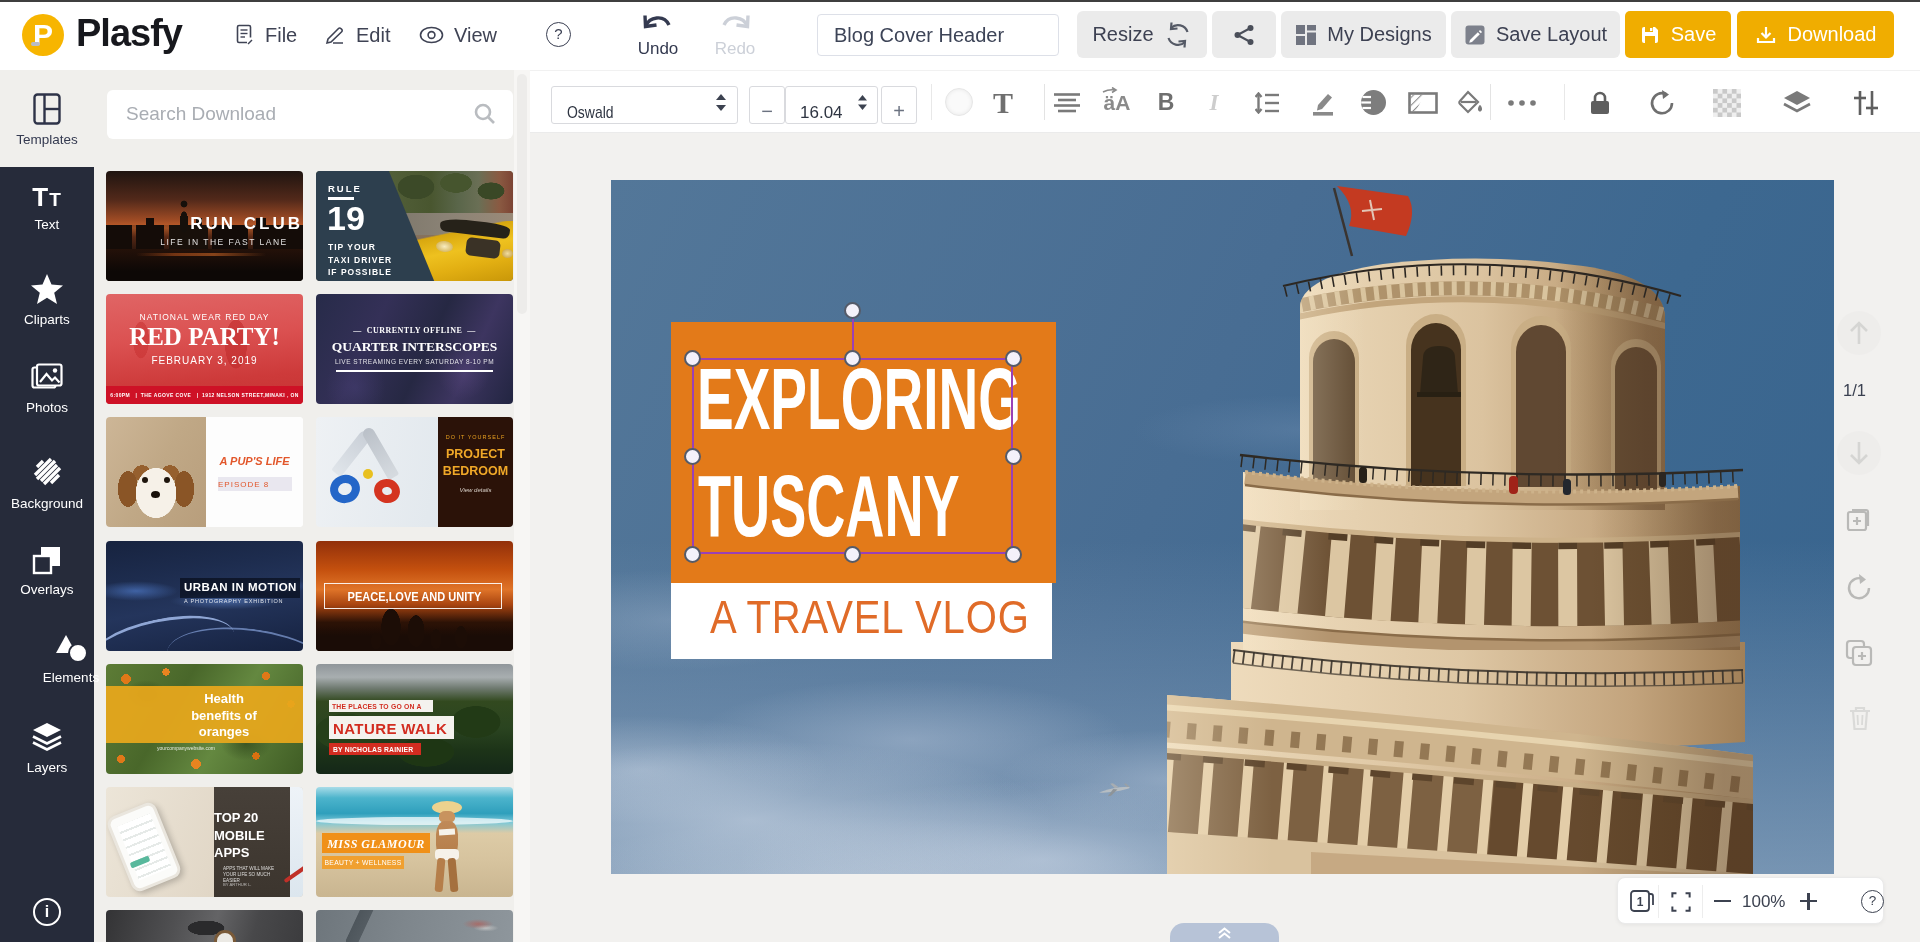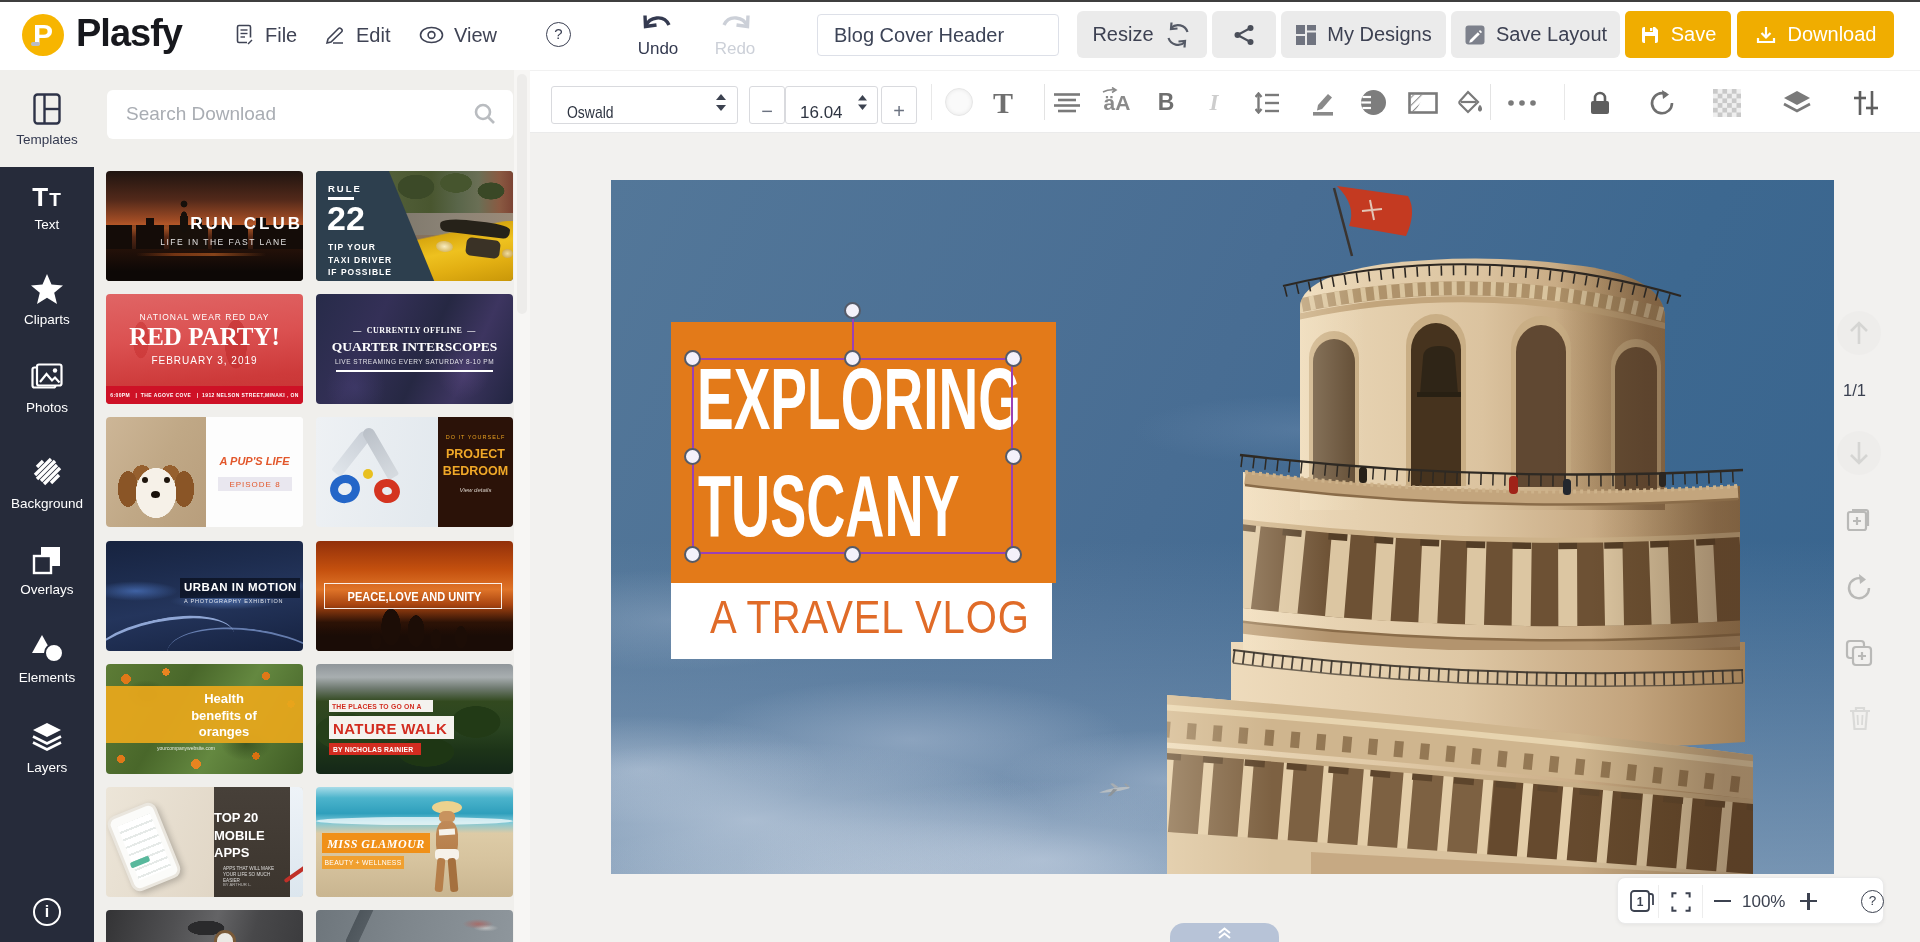--- a/index.html
+++ b/index.html
@@ -192,21 +192,21 @@
         </svg>
       Background
     </div>
     <div class="sideitem" style="top:475px;">
       <svg width="30" height="30" viewBox="0 0 30 30">
           <rect x="9" y="2" width="19" height="19" fill="#fff"></rect>
           <rect x="2" y="11" width="17" height="17" fill="#262b3a" stroke="#fff" stroke-width="2.4"></rect>
         </svg>
       Overlays
     </div>
-    <div class="sideitem" style="top:563px;">
+    <div class="sideitem" style="top:563px;margin-left:24px;">
       <svg width="34" height="30" viewBox="0 0 34 30">
           <path d="M12 2 L22 20 L2 20 Z" fill="#fff"></path>
           <circle cx="24" cy="20" r="9" fill="#fff" stroke="#262b3a" stroke-width="2"></circle>
         </svg>
       Elements
     </div>
     <div class="sideitem" style="top:651px;">
       <svg width="32" height="32" viewBox="0 0 32 32">
           <path d="M16 2 L30 9 L16 16 L2 9 Z" fill="#fff"></path>
           <path d="M2 15.5 L16 22.5 L30 15.5" fill="none" stroke="#fff" stroke-width="2.6"></path>
@@ -245,21 +245,21 @@
         linear-gradient(90deg,#55623c 0%,#49562f 40%,#5a664a 60%,#6a6f55 75%,#8a5a42 90%,#7c4434 100%);"></div>
       <div class="abs" style="left:60px;top:42px;width:137px;height:22px;background:linear-gradient(90deg,#7a7468 0%,#8a8275 50%,#9a8a78 100%);"></div>
       <div class="abs" style="left:82px;top:50px;width:115px;height:60px;background:linear-gradient(168deg,transparent 26%,#d8a70f 28%,#eec11f 50%,#e2af12 72%,#c99708 100%);"></div>
       <div class="abs" style="left:124px;top:50px;width:70px;height:14px;background:#262219;border-radius:45% 35% 6px 6px;transform:rotate(7deg);"></div>
       <div class="abs" style="left:150px;top:68px;width:34px;height:18px;background:#3a3226;border-radius:5px;transform:rotate(7deg);"></div>
       <div class="abs" style="left:120px;top:70px;width:17px;height:11px;background:radial-gradient(#f8ecc0,#caa43c);border-radius:50%;transform:rotate(7deg);"></div>
       <div class="abs" style="left:186px;top:78px;width:11px;height:9px;background:radial-gradient(#f0dca0,#c09838);border-radius:50%;"></div>
       <div class="abs" style="left:0;top:0;width:197px;height:110px;background:#2d3f4e;clip-path:polygon(0 0,37% 0,60% 100%,0 100%);"></div>
       <div class="abs" style="left:12px;top:12px;color:#fff;font-weight:bold;font-size:9.5px;letter-spacing:2px;">RULE</div>
       <div class="abs" style="left:12px;top:26px;width:26px;height:2.5px;background:#fff;"></div>
-      <div class="abs" style="left:11px;top:28px;color:#fff;font-weight:bold;font-size:34px;">22</div>
+      <div class="abs" style="left:11px;top:28px;color:#fff;font-weight:bold;font-size:34px;">19</div>
       <div class="abs" style="left:12px;top:70px;color:#fff;font-weight:bold;font-size:8.5px;letter-spacing:1px;line-height:12.5px;">TIP YOUR<br>TAXI DRIVER<br>IF POSSIBLE</div>
     </div>
 
     <div class="thumb" style="left:12px;top:224px;background:linear-gradient(175deg,#e06565 0%,#db5151 40%,#cd3a3a 75%,#c63333 100%);">
       <div class="abs" style="left:110px;top:0;width:40px;height:92px;background:radial-gradient(ellipse 18px 40px at 20px 50px,rgba(190,40,40,.55) 60%,transparent 62%);"></div>
       <div class="abs" style="left:20px;top:6px;width:30px;height:86px;background:radial-gradient(ellipse 13px 30px at 15px 40px,rgba(198,46,46,.5) 60%,transparent 62%);"></div>
       <div class="abs" style="left:0;top:92px;width:197px;height:18px;background:#ce1126;"></div>
       <div class="abs" style="left:0;top:98px;width:197px;text-align:center;color:#fff;font-size:5px;font-weight:bold;letter-spacing:.4px;">6:00PM&nbsp;&nbsp;&nbsp;|&nbsp;&nbsp;THE AGOVE COVE&nbsp;&nbsp;&nbsp;|&nbsp;&nbsp;1912 NELSON STREET,MINAKI , ON</div>
       <div class="abs" style="left:0;top:18px;width:197px;text-align:center;color:#fff;font-size:8.5px;letter-spacing:1px;">NATIONAL WEAR RED DAY</div>
       <div class="abs" style="left:0;top:29px;width:197px;text-align:center;color:#fff;font-family:'Liberation Serif',serif;font-weight:bold;font-size:25px;">RED PARTY!</div>
@@ -290,21 +290,21 @@
         radial-gradient(ellipse 17px 30px at 22px 58px,#8a5526 59%,transparent 60%),
         radial-gradient(ellipse 17px 30px at 78px 58px,#8a5526 59%,transparent 60%),
         radial-gradient(ellipse 15px 13px at 36px 42px,#96602e 59%,transparent 60%),
         radial-gradient(ellipse 15px 13px at 64px 42px,#96602e 59%,transparent 60%);"></div>
       <div class="abs" style="left:36px;top:60px;width:6px;height:6px;border-radius:50%;background:#1e150d;"></div>
       <div class="abs" style="left:58px;top:60px;width:6px;height:6px;border-radius:50%;background:#1e150d;"></div>
       <div class="abs" style="left:45px;top:74px;width:9px;height:7px;border-radius:50%;background:#181009;"></div>
       <div class="abs" style="left:100px;top:0;width:97px;height:110px;background:#fdfdfd;"></div>
       <div class="abs" style="left:100px;top:38px;width:97px;text-align:center;color:#e2572b;font-weight:bold;font-style:italic;font-size:11px;">A PUP'S LIFE</div>
       <div class="abs" style="left:112px;top:60px;width:74px;height:14px;background:#e9e7ef;"></div>
-      <div class="abs" style="left:112px;top:63px;width:74px;text-align:center;color:#e2572b;font-size:8px;letter-spacing:1px;">EPISODE 8</div>
+      <div class="abs" style="left:112px;top:63px;width:74px;color:#e2572b;font-size:8px;letter-spacing:1px;">EPISODE 8</div>
     </div>
     <div class="thumb" style="left:222px;top:347px;background:linear-gradient(100deg,#eef1f4 0%,#e3e9ee 60%,#d8e2ea 100%);">
       <div class="abs" style="left:30px;top:10px;width:12px;height:52px;background:linear-gradient(#c8ced6,#e0e5ea);transform:rotate(38deg);border-radius:6px 6px 2px 2px;"></div>
       <div class="abs" style="left:58px;top:8px;width:12px;height:56px;background:linear-gradient(#bac0c8,#d6dbe0);transform:rotate(-30deg);border-radius:6px 6px 2px 2px;"></div>
       <div class="abs" style="left:14px;top:58px;width:30px;height:28px;border:8px solid #2466c8;border-radius:50%;transform:rotate(-18deg);"></div>
       <div class="abs" style="left:58px;top:62px;width:26px;height:24px;border:8px solid #d43420;border-radius:50%;transform:rotate(14deg);"></div>
       <div class="abs" style="left:47px;top:52px;width:10px;height:10px;border-radius:50%;background:#e8c020;"></div>
       <div class="abs" style="left:122px;top:0;width:75px;height:110px;background:#2b1208;"></div>
       <div class="abs" style="left:122px;top:17px;width:75px;text-align:center;color:#e8a020;font-size:5.5px;letter-spacing:1px;">DO IT YOURSELF</div>
       <div class="abs" style="left:122px;top:30px;width:75px;text-align:center;color:#f0a828;font-weight:bold;font-size:12.5px;">PROJECT</div>

